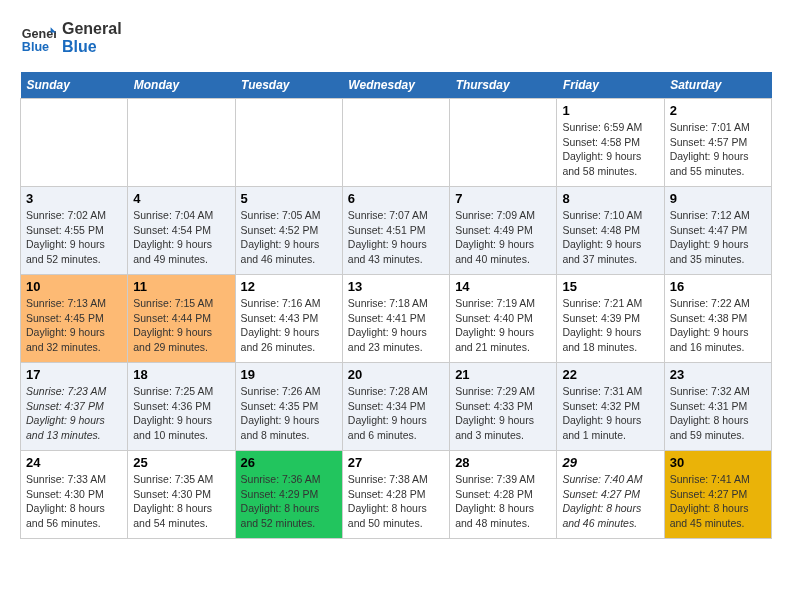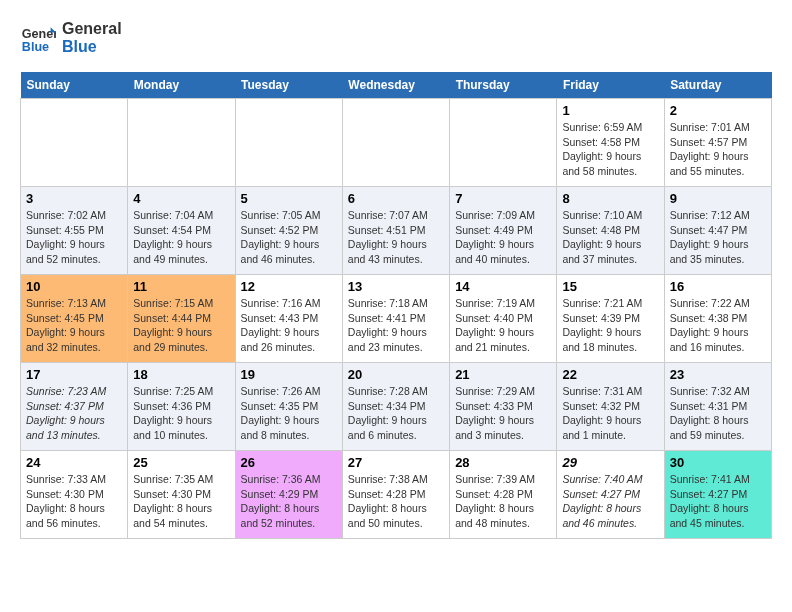--- a/index.html
+++ b/index.html
@@ -42,20 +42,21 @@
       border-collapse: collapse;
       font-size: 11px;
     }
     th {
       background-color: #2a6db5;
       color: #fff;
       text-align: left;
       padding: 6px 6px;
       font-size: 12px;
       font-weight: bold;
+      font-style: italic;
     }
     td {
       border: 1px solid #ccc;
       vertical-align: top;
       padding: 4px 5px;
       height: 88px;
       width: 100px;
     }
     .day-num {
       font-weight: bold;
@@ -269,21 +270,21 @@
           <div class="day-info" style="white-space: pre-line;">Sunrise: 7:33 AM
 Sunset: 4:30 PM
 Daylight: 8 hours and 56 minutes.</div>
         </td>
         <td style="background-color: rgb(255, 255, 255);">
           <div class="day-num">25</div>
           <div class="day-info" style="white-space: pre-line;">Sunrise: 7:35 AM
 Sunset: 4:30 PM
 Daylight: 8 hours and 54 minutes.</div>
         </td>
-        <td style="background-color: #f0abfc;">
+        <td style="background-color: #22c55e;">
           <div class="day-num">26</div>
           <div class="day-info" style="white-space: pre-line;">Sunrise: 7:36 AM
 Sunset: 4:29 PM
 Daylight: 8 hours and 52 minutes.</div>
         </td>
         <td style="background-color: rgb(255, 255, 255);">
           <div class="day-num">27</div>
           <div class="day-info" style="white-space: pre-line;">Sunrise: 7:38 AM
 Sunset: 4:28 PM
 Daylight: 8 hours and 50 minutes.</div>
@@ -293,21 +294,21 @@
           <div class="day-info" style="white-space: pre-line;">Sunrise: 7:39 AM
 Sunset: 4:28 PM
 Daylight: 8 hours and 48 minutes.</div>
         </td>
         <td style="background-color: rgb(255, 255, 255); font-style: italic;">
           <div class="day-num">29</div>
           <div class="day-info" style="white-space: pre-line;">Sunrise: 7:40 AM
 Sunset: 4:27 PM
 Daylight: 8 hours and 46 minutes.</div>
         </td>
-        <td style="background-color: #5eead4;">
+        <td style="background-color: #eab308;">
           <div class="day-num">30</div>
           <div class="day-info" style="white-space: pre-line;">Sunrise: 7:41 AM
 Sunset: 4:27 PM
 Daylight: 8 hours and 45 minutes.</div>
         </td>
       </tr>
     </tbody>
 </table>
 
 </body></html>

